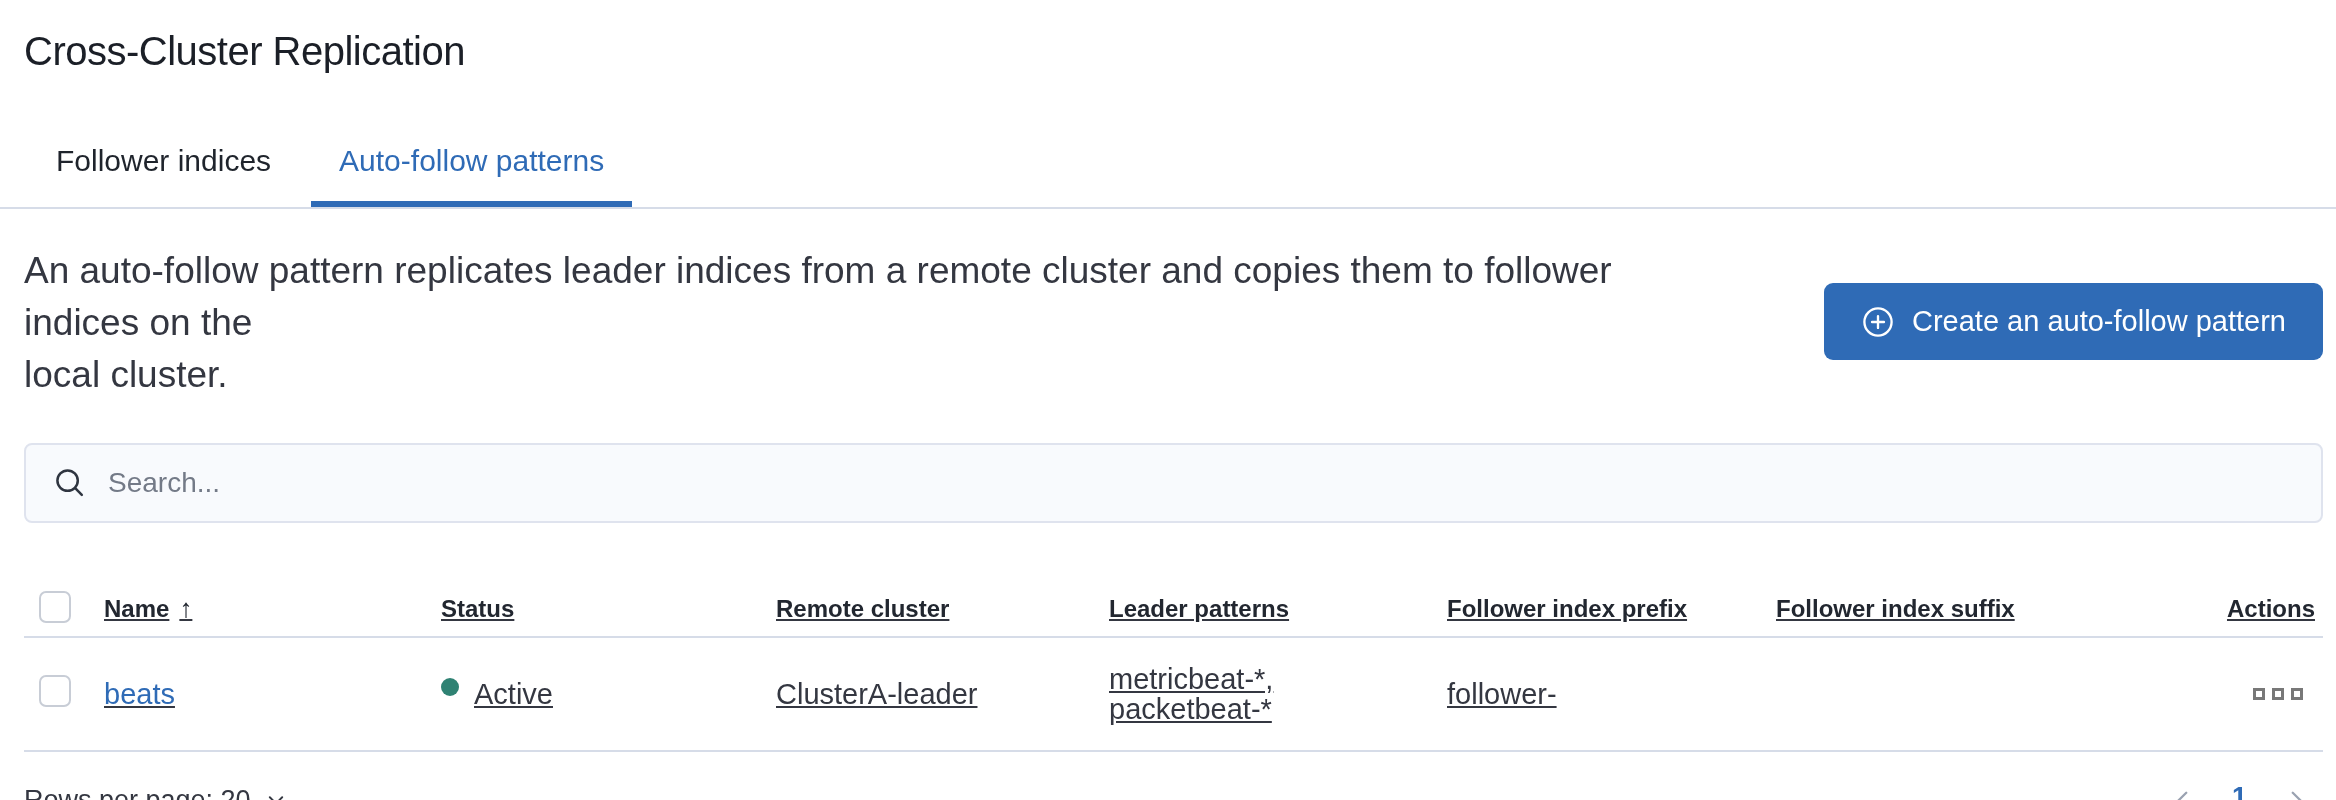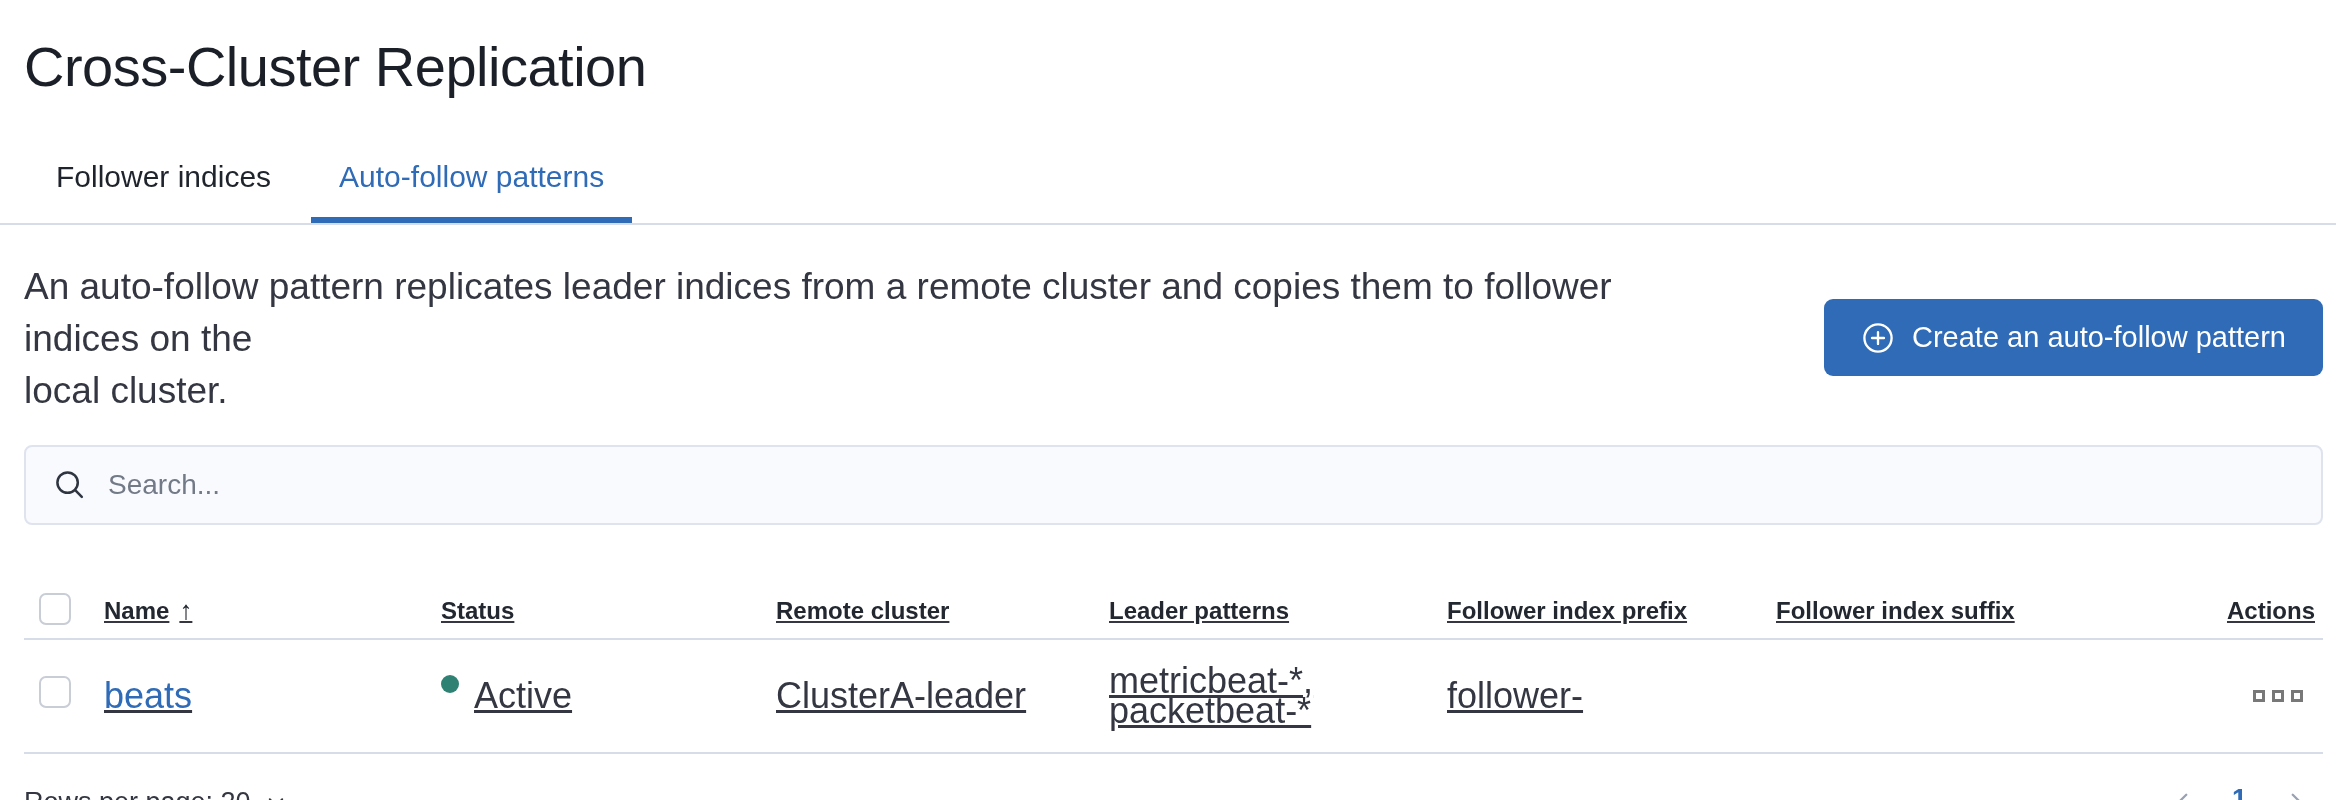--- a/index.html
+++ b/index.html
@@ -7,22 +7,22 @@
     width: 2336px; height: 800px;
     background: #ffffff;
     font-family: "Liberation Sans", sans-serif;
     color: var(--text, #343741);
     overflow: hidden;
   }
   .page { padding: 0 13px 0 24px; }
 
   
   .page-title {
-    margin-top: 32px;
-    font-size: 56px;
+    margin-top: 16px;
+    font-size: 40px;
     font-weight: 400;
     line-height: 70px;
     color: var(--title, #1b1f27);
     letter-spacing: -0.5px;
   }
 
   
   .tabs {
     display: flex;
     gap: 12px;
@@ -69,21 +69,21 @@
     color: #ffffff;
     font-family: "Liberation Sans", sans-serif;
     font-size: 29px;
     cursor: pointer;
     flex: none;
     margin-top: 38px;
   }
 
   
   .search-bar {
-    margin-top: 28px;
+    margin-top: 42px;
     height: 80px;
     background: #f8fafd;
     border: 2px solid #dfe3ee;
     border-radius: 8px;
     display: flex;
     align-items: center;
     padding: 0 28px;
     gap: 22px;
   }
   .search-bar input {
@@ -110,21 +110,21 @@
   .thead .th {
     font-size: 24px;
     font-weight: bold;
     color: #222730;
     display: flex;
     align-items: center;
     gap: 10px;
   }
   .th-actions { justify-content: flex-end; padding-right: 8px; }
   .sort-arrow { font-size: 26px; font-weight: 400; color: #222730; }
-  .tr { height: 114px; font-size: 36px; }
+  .tr { height: 114px; font-size: 29px; }
   .cell-checkbox { padding-left: 15px; }
   .checkbox {
     display: inline-block;
     width: 32px; height: 32px;
     background: #ffffff;
     border: 2px solid #c8cdd6;
     border-radius: 7px;
     cursor: pointer;
   }
   .link {

